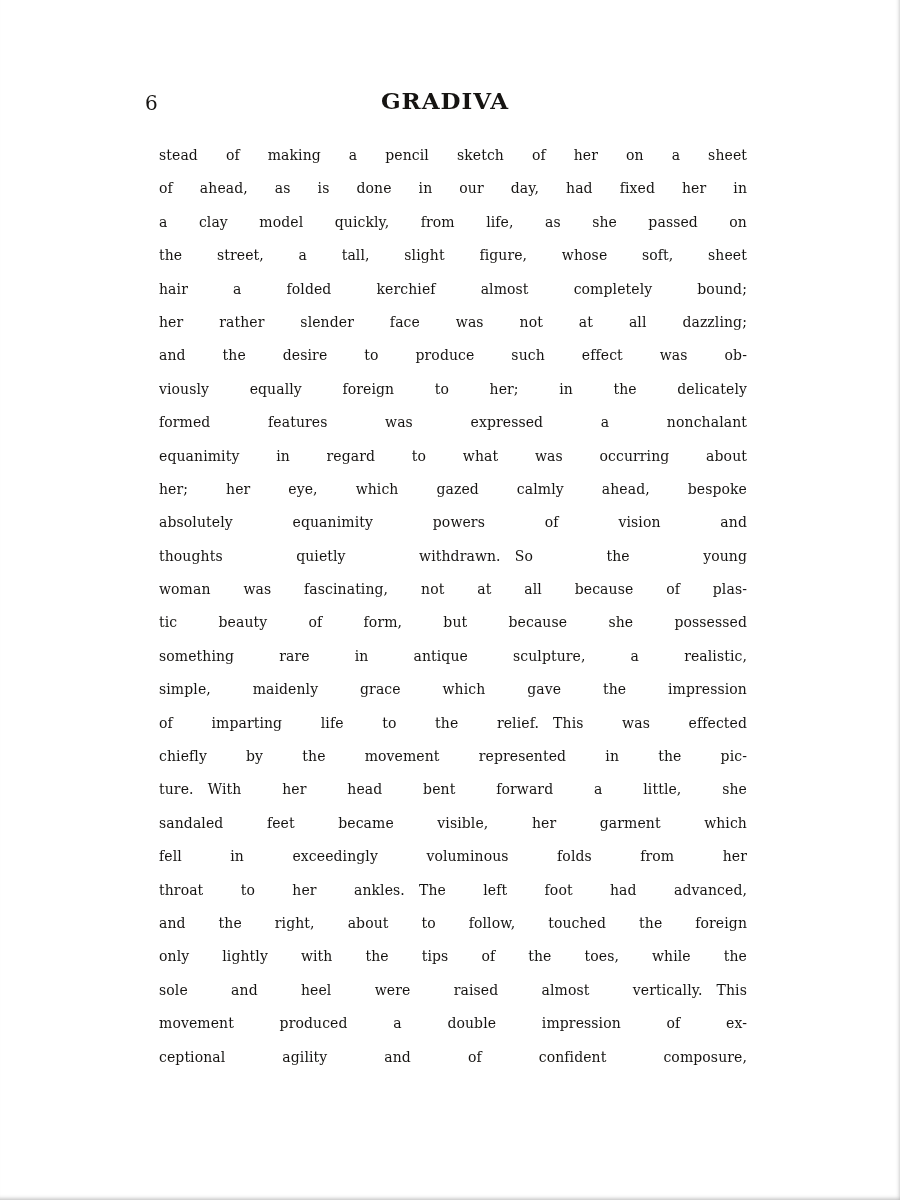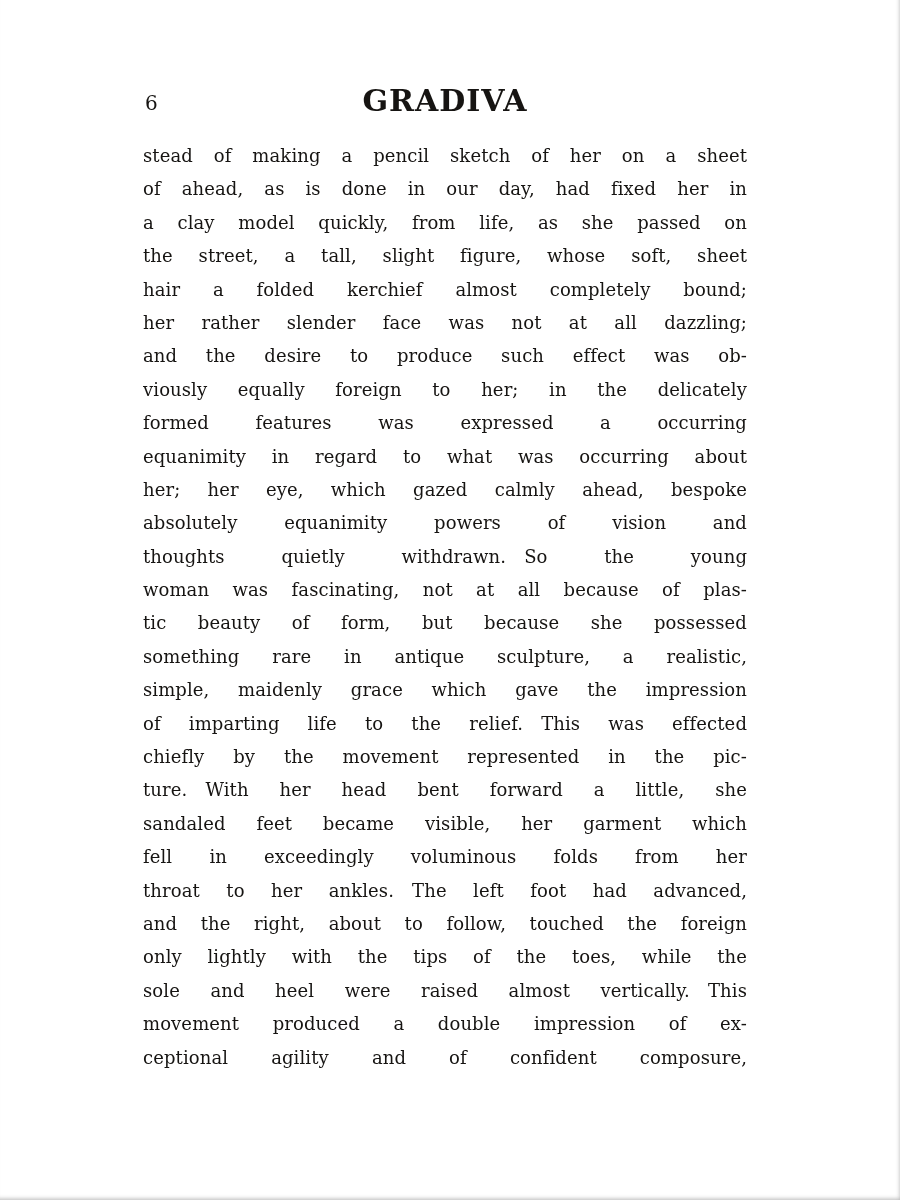--- a/index.html
+++ b/index.html
@@ -35,60 +35,61 @@
     position: absolute;
     left: 2px;
     top: 3px;
     font-size: 20px;
     line-height: 24px;
   }
   .running-title {
     display: block;
     text-align: center;
     font-weight: bold;
-    font-size: 30px;
+    font-size: 23px;
     line-height: 26px;
     letter-spacing: 1px;
   }
   .page-body {
     position: absolute;
     top: 139px;
     left: 143px;
     width: 604px;
   }
   .line {
-    font-size: 18px;
+    font-size: 14px;
     line-height: 33.4px;
     height: 33.4px;
     overflow: hidden;
     text-align: justify;
     text-align-last: justify;
     -moz-text-align-last: justify;
     white-space: nowrap;
     letter-spacing: 0.1px;
+    margin-left: 16px;
   }
 </style>
 </head>
 <body>
 
 <div class="page">
   <div class="page-header">
     <span class="page-number">6</span>
     <span class="running-title">GRADIVA</span>
   </div>
   <div class="page-body">
       <div class="line">stead of making a pencil sketch of her on a sheet</div>
       <div class="line">of ahead, as is done in our day, had fixed her in</div>
       <div class="line">a clay model quickly, from life, as she passed on</div>
       <div class="line">the street, a tall, slight figure, whose soft, sheet</div>
       <div class="line">hair a folded kerchief almost completely bound;</div>
       <div class="line">her rather slender face was not at all dazzling;</div>
       <div class="line">and the desire to produce such effect was ob-</div>
       <div class="line">viously equally foreign to her; in the delicately</div>
-      <div class="line">formed features was expressed a occurring</div>
+      <div class="line">formed features was expressed a nonchalant</div>
       <div class="line">equanimity in regard to what was occurring about</div>
       <div class="line">her; her eye, which gazed calmly ahead, bespoke</div>
       <div class="line">absolutely equanimity powers of vision and</div>
       <div class="line">thoughts quietly withdrawn. So the young</div>
       <div class="line">woman was fascinating, not at all because of plas-</div>
       <div class="line">tic beauty of form, but because she possessed</div>
       <div class="line">something rare in antique sculpture, a realistic,</div>
       <div class="line">simple, maidenly grace which gave the impression</div>
       <div class="line">of imparting life to the relief. This was effected</div>
       <div class="line">chiefly by the movement represented in the pic-</div>

